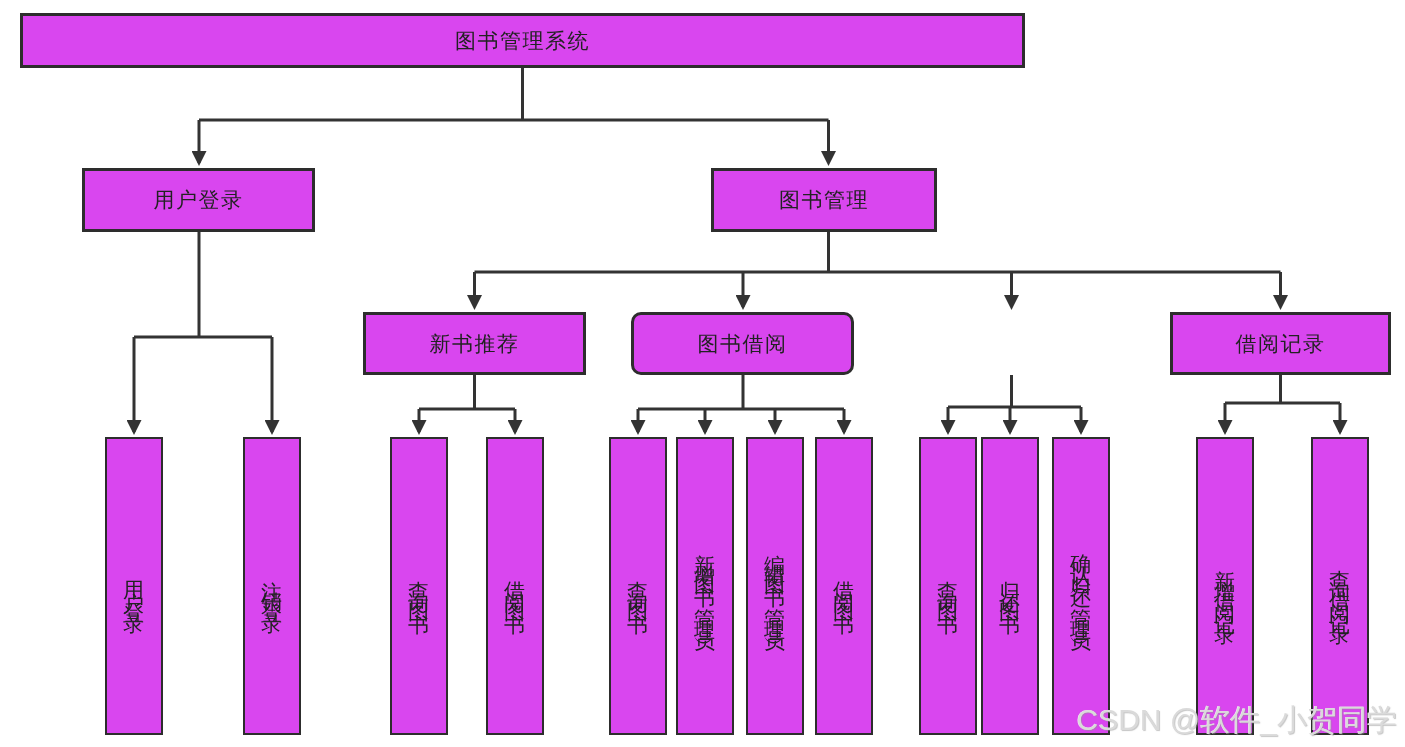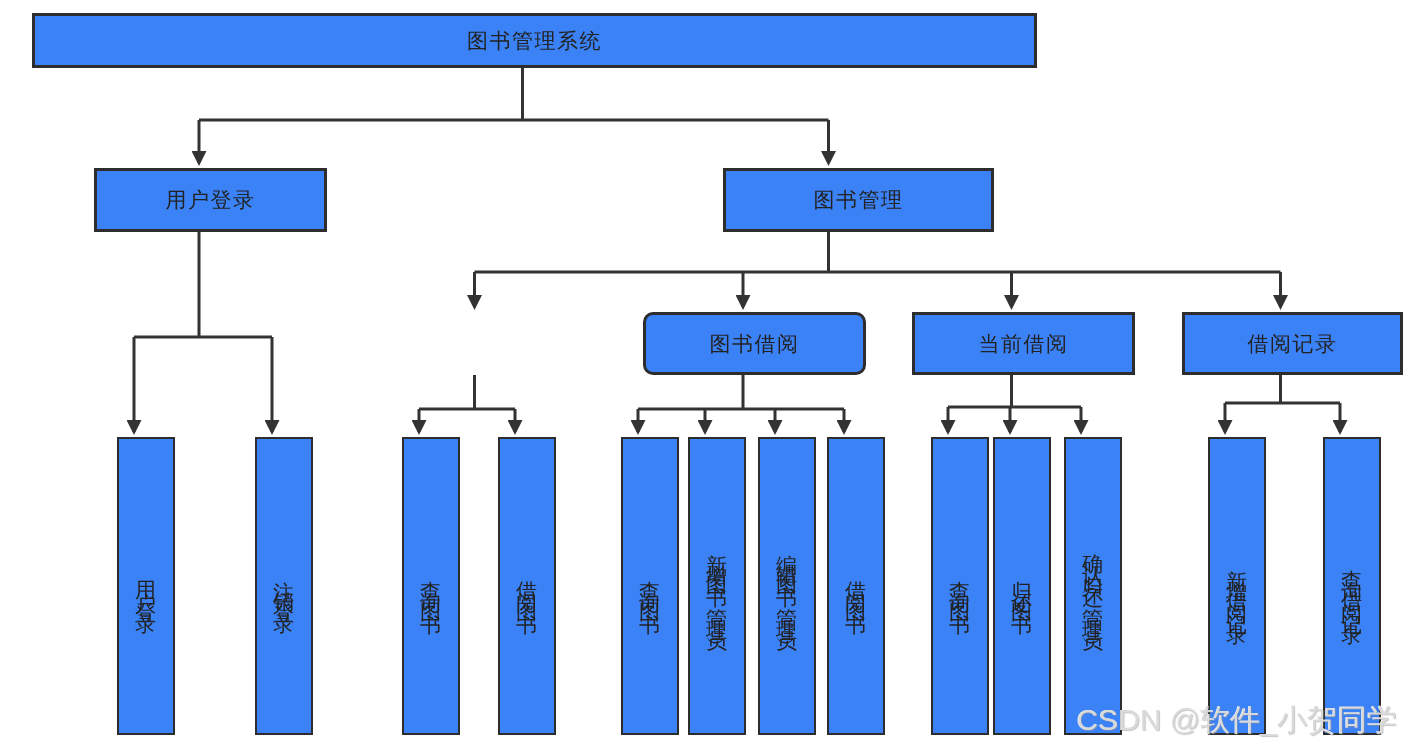--- a/index.html
+++ b/index.html
@@ -10,26 +10,25 @@
     background: #ffffff;
     overflow: hidden;
   }
   .connectors {
     position: absolute; left:0; top:0;
     pointer-events: none;
   }
   .node {
     position: absolute;
     box-sizing: border-box;
-    background: #3b82f6;
+    background: #d946ef;
     display: flex;
     align-items: center;
     justify-content: center;
     color: #222222;
-    margin-left: 12px;
   }
   .hbox {
     border: 3px solid #2d2d2d;
   }
   .hlabel {
     font-size: 21px;
     letter-spacing: 1.5px;
     color: #222222;
     white-space: nowrap;
   }
@@ -106,29 +105,29 @@
     </g>
   </svg>
 
   <div class="node hbox" style="left:20px; top:13px; width:1005px; height:55px;">
     <span class="hlabel">图书管理系统</span>
   </div>
 
   <div class="node hbox" style="left:82px; top:168px; width:233px; height:64px;">
     <span class="hlabel">用户登录</span>
   </div>
-  <div class="node hbox" style="left:711px; top:168px; width:271px; height:64px;align-items:center;">
+  <div class="node hbox" style="left:711px; top:168px; width:226px; height:64px;align-items:center;">
     <span class="hlabel">图书管理</span>
   </div>
 
+  <div class="node hbox" style="left:363px; top:312px; width:223px; height:63px;">
+    <span class="hlabel">新书推荐</span>
+  </div>
   <div class="node hbox" style="left:631px; top:312px; width:223px; height:63px;border-radius:10px;">
     <span class="hlabel">图书借阅</span>
-  </div>
-  <div class="node hbox" style="left:900px; top:312px; width:223px; height:63px;">
-    <span class="hlabel">当前借阅</span>
   </div>
   <div class="node hbox" style="left:1170px; top:312px; width:221px; height:63px;align-items:center;">
     <span class="hlabel">借阅记录</span>
   </div>
 
   <div class="node vbox" style="left:105px;">
     <span class="vlabel">用户登录</span>
   </div>
   <div class="node vbox" style="left:243px;">
     <span class="vlabel">注销登录</span>

